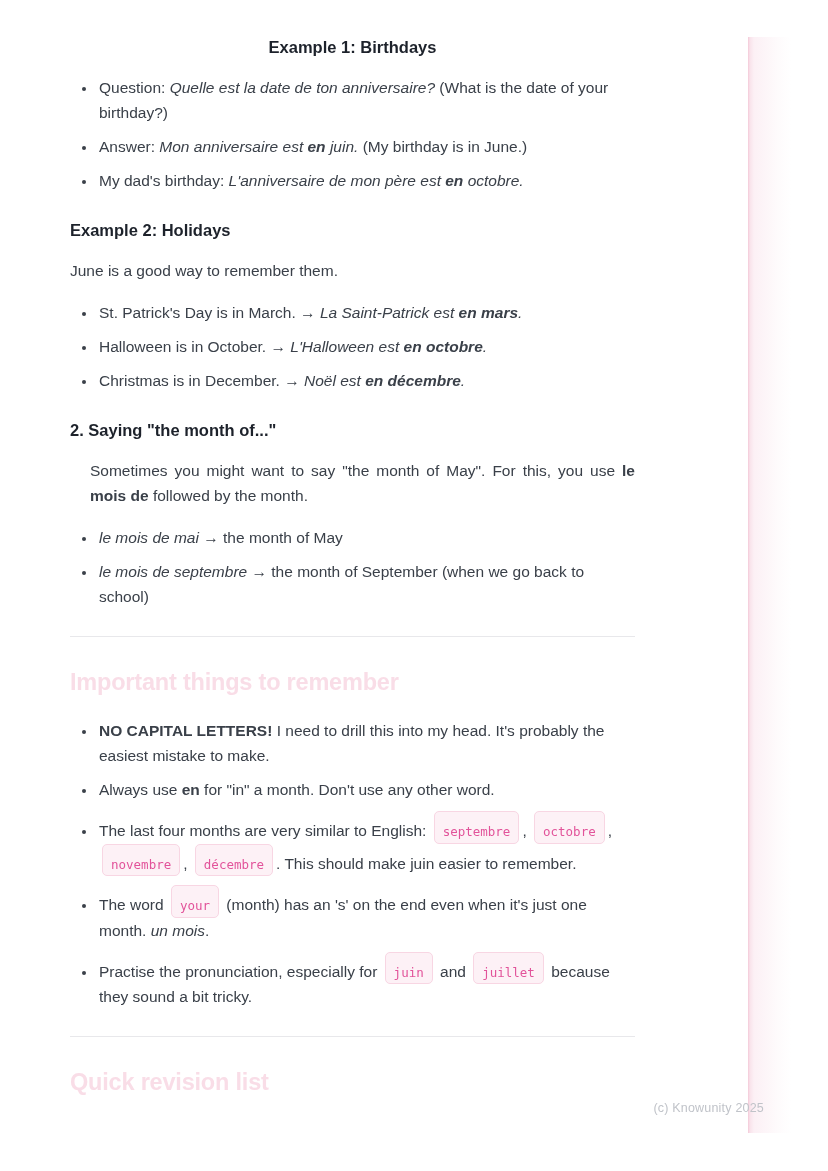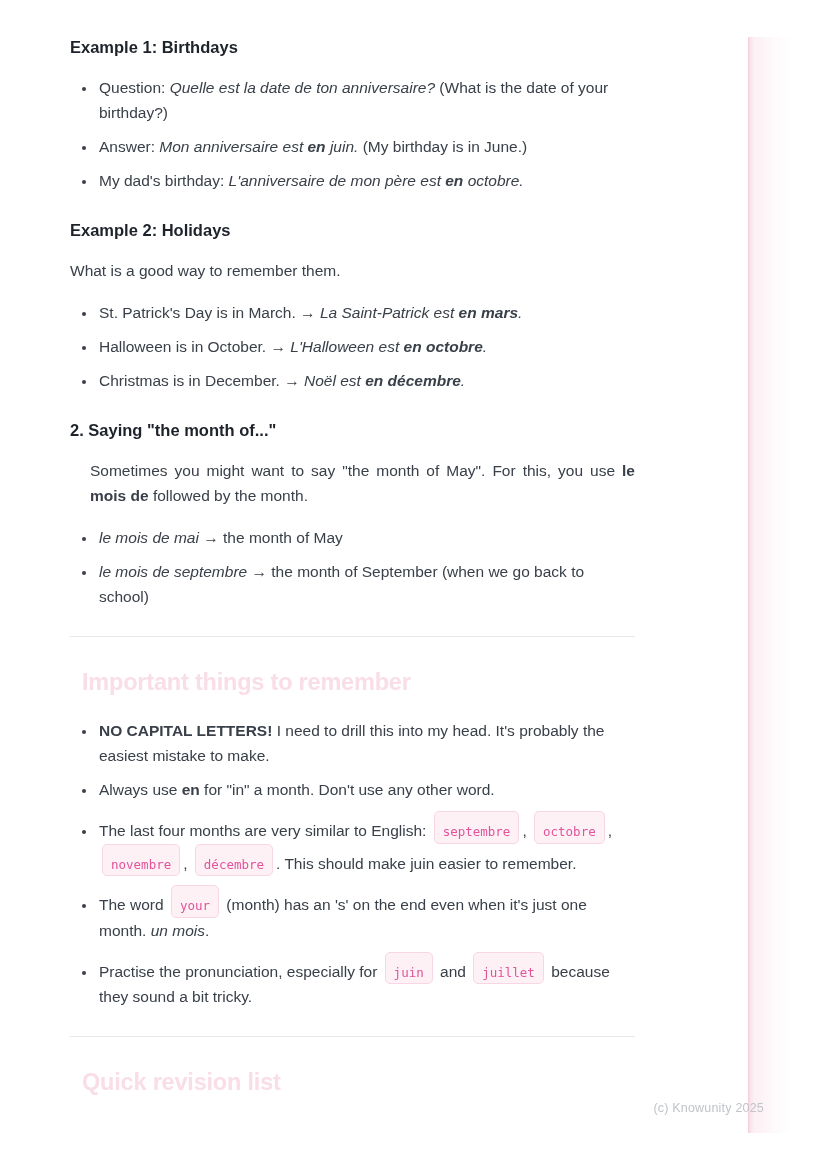--- a/index.html
+++ b/index.html
@@ -32,28 +32,28 @@
     line-height: 25px;
   }
 
   h3.sub-heading {
     font-size: 16.5px;
     line-height: 21px;
     font-weight: 700;
     color: #1d222b;
     margin: 27px 0 17px 0;
   }
-  h3.sub-heading:first-child { margin-top: 0; }
+  h3.sub-heading:first-child { margin-top: 0; text-align: center; }
 
   h2.pink-heading {
     font-size: 23.5px;
     line-height: 29px;
     font-weight: 700;
     color: #f9dde7;
-    margin: 31px 0 21px 12px;
+    margin: 31px 0 21px 0;
     letter-spacing: -0.2px;
   }
 
   p.paragraph { margin: 17px 0; }
   p.justified { text-align: justify; margin-left: 20px; }
 
   ul.bullet-list {
     margin: 17px 0 22px 0;
     padding-left: 27px;
     list-style: disc outside;
@@ -110,21 +110,21 @@
   <main class="content">
 
     <h3 class="sub-heading">Example 1: Birthdays</h3>
     <ul class="bullet-list">
       <li><span>Question: </span><span class="r-i">Quelle est la date de ton anniversaire?</span><span> (What is the date of your birthday?)</span></li>
       <li><span>Answer: </span><span class="r-i">Mon anniversaire est </span><span class="r-bi">en</span><span class="r-i"> juin.</span><span> (My birthday is in June.)</span></li>
       <li><span>My dad's birthday: </span><span class="r-i">L'anniversaire de mon père est </span><span class="r-bi">en</span><span class="r-i"> octobre.</span></li>
     </ul>
 
     <h3 class="sub-heading">Example 2: Holidays</h3>
-    <p class="paragraph">What is a good way to remember them.</p>
+    <p class="paragraph">June is a good way to remember them.</p>
     <ul class="bullet-list">
       <li><span>St. Patrick's Day is in March. → </span><span class="r-i">La Saint-Patrick est </span><span class="r-bi">en mars</span><span class="r-i">.</span></li>
       <li><span>Halloween is in October. → </span><span class="r-i">L'Halloween est </span><span class="r-bi">en octobre</span><span class="r-i">.</span></li>
       <li><span>Christmas is in December. → </span><span class="r-i">Noël est </span><span class="r-bi">en décembre</span><span class="r-i">.</span></li>
     </ul>
 
     <h3 class="sub-heading">2. Saying "the month of..."</h3>
     <p class="paragraph justified"><span>Sometimes you might want to say "the month of May". For this, you use </span><span class="r-b">le mois de</span><span> followed by the month.</span></p>
     <ul class="bullet-list">
       <li><span class="r-i">le mois de mai</span><span> → the month of May</span></li>

